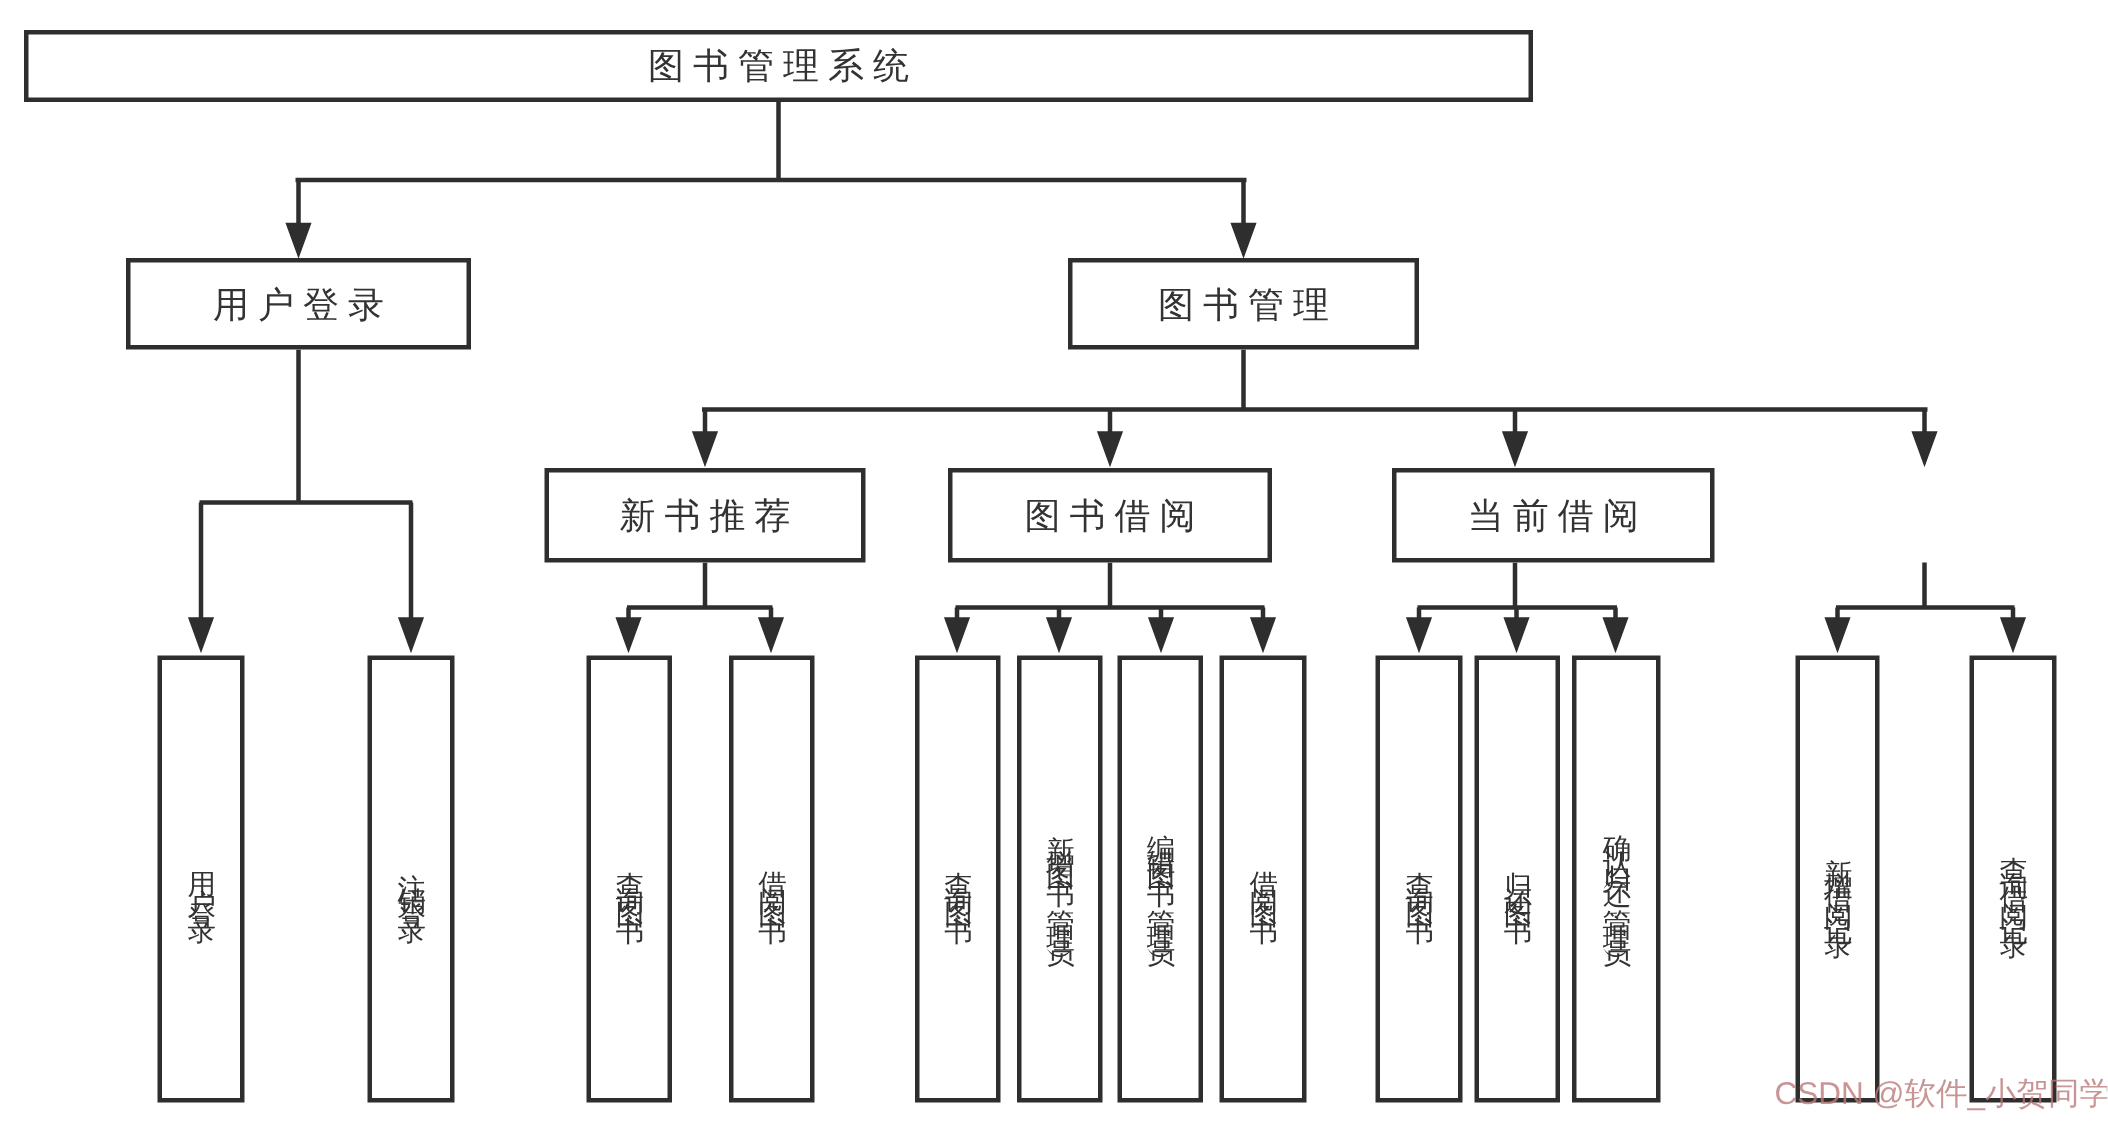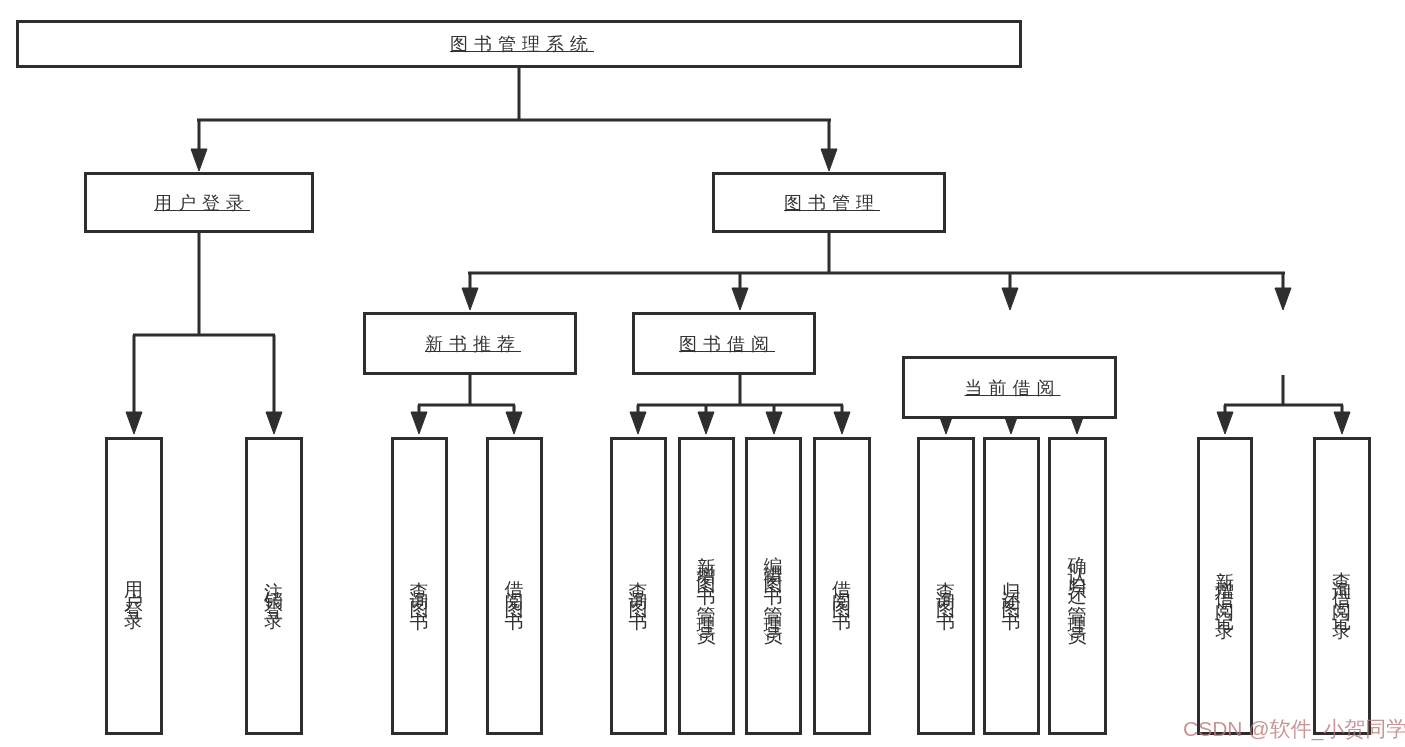--- a/index.html
+++ b/index.html
@@ -14,27 +14,27 @@
     position:relative;width:1405px;height:747px;background:var(--bg);
     overflow:hidden;
   }
   #wires{position:absolute;left:0;top:0;width:1405px;height:747px;}
   .node{
     position:absolute;box-sizing:border-box;background:#fff;
     border:3px solid var(--line);
     display:flex;align-items:center;justify-content:center;
     color:var(--text);
   }
-  .h-label{font-size:18px;letter-spacing:6px;text-indent:6px;white-space:nowrap;text-decoration:underline;}
+  .h-label{font-size:24px;letter-spacing:6px;text-indent:6px;white-space:nowrap;}
   .root{left:16px;top:20px;width:1006px;height:48px;}
   .lv2-a{left:84px;top:172px;width:230px;height:61px;}
   .lv2-b{left:712px;top:172px;width:234px;height:61px;}
   .lv3-a{left:363px;top:312px;width:214px;height:63px;}
-  .lv3-b{left:632px;top:312px;width:184px;height:63px;}
-  .lv3-c{left:902px;top:312px;width:215px;height:63px;margin-top:44px;}
+  .lv3-b{left:632px;top:312px;width:216px;height:63px;}
+  .lv3-c{left:928px;top:312px;width:215px;height:63px;}
   .lv3-d{left:1176px;top:312px;width:214px;height:63px;}
   .leaf{top:437px;height:298px;}
   .v-label{
     writing-mode:vertical-rl;text-orientation:mixed;
     font-size:19px;line-height:1;letter-spacing:10px;
     white-space:nowrap;
   }
   .leaf-1{left:105px;width:58px;}
   .leaf-2{left:245px;width:58px;}
   .leaf-3{left:391px;width:57px;}

